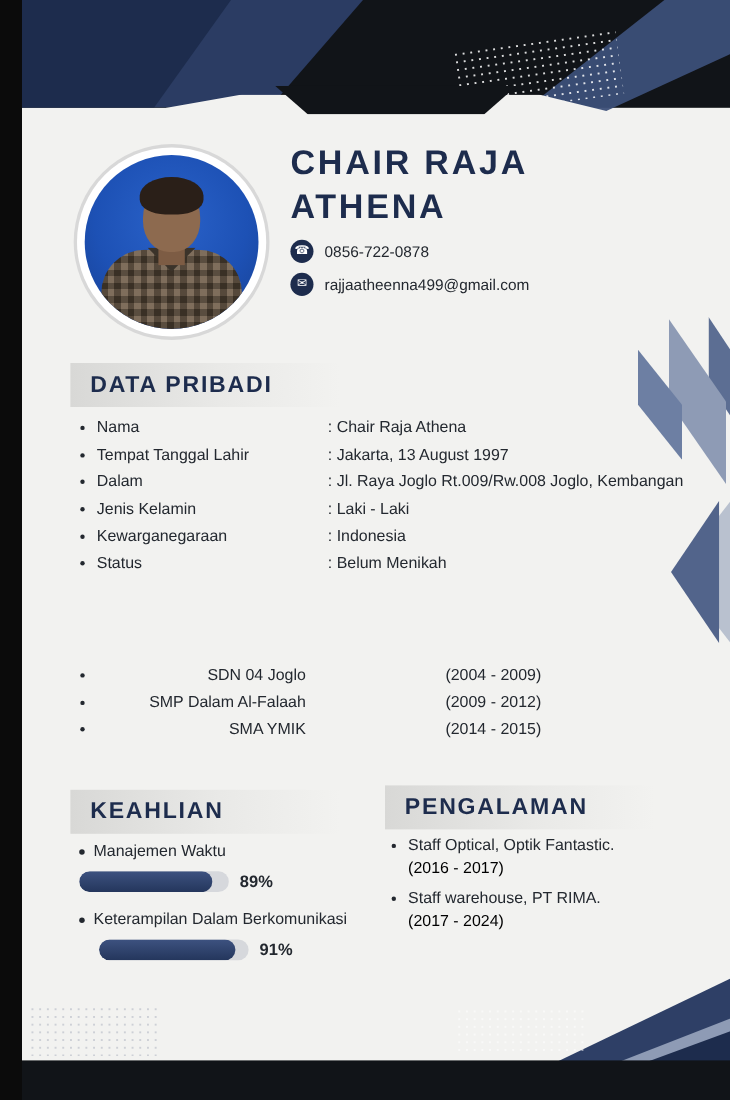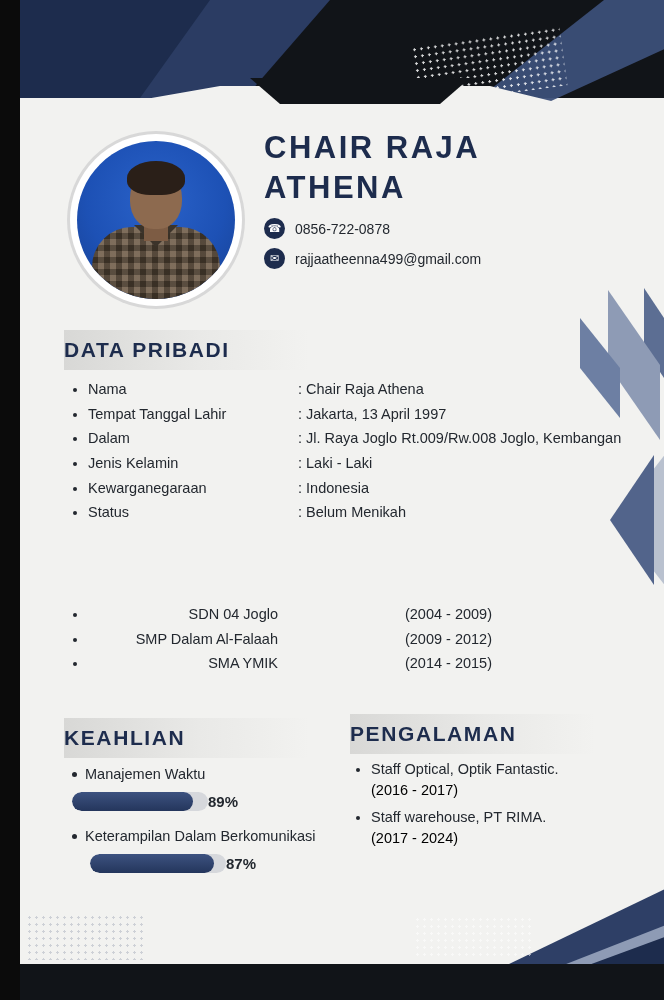--- a/index.html
+++ b/index.html
@@ -202,20 +202,21 @@
     font-size: 11px; line-height: 1;
   }
   .contact-text { font-size: 14px; color: #23282f; }
 
   
   .section-title {
     position: absolute;
     height: 40px;
     background: linear-gradient(90deg, #d8d8d6 0%, #e9e9e7 55%, #f2f2f0 100%);
     display: flex; align-items: center;
+    padding-left: 18px;
     color: #1d2c4d;
     font-size: 21px;
     font-weight: bold;
     letter-spacing: 1.6px;
     box-sizing: border-box;
   }
 
   .ul-clean { margin: 0; padding: 0 0 0 16px; }
   .ul-clean li {
     font-size: 14.5px;
@@ -230,21 +231,21 @@
   }
   .row { display: flex; gap: 32px; }
   .row .k { width: 178px; }
   .row .v { flex: 1; }
 
   .pend-list { position: absolute; left: 52px; top: 605px; width: 420px; text-align: right; }
   .pend-list .row .k { width: 190px; }
 
   .skill-block { position: absolute; left: 52px; top: 765px; width: 260px; }
   .skill-name { font-size: 14.5px; color: #23282f; line-height: 1.3; }
-  .bar-wrap { display: flex; align-items: center; margin-top: 8px; }
+  .bar-wrap { display: flex; align-items: center; gap: 10px; margin-top: 8px; }
   .bar {
     position: relative;
     width: 136px; height: 19px; border-radius: 11px;
     background: #d6d8dc;
     overflow: hidden;
   }
   .bar > span {
     position: absolute; left: 0; top: 0; bottom: 0;
     border-radius: 11px;
     background: linear-gradient(180deg, #3d5280, #24365c);
@@ -323,21 +324,21 @@
     <ul class="ul-clean">
       <li>
         <div class="row">
           <span class="k">Nama</span>
           <span class="v">: Chair Raja Athena</span>
         </div>
       </li>
       <li>
         <div class="row">
           <span class="k">Tempat Tanggal Lahir</span>
-          <span class="v">: Jakarta, 13 April 1997</span>
+          <span class="v">: Jakarta, 13 August 1997</span>
         </div>
       </li>
       <li>
         <div class="row">
           <span class="k">Dalam</span>
           <span class="v">: Jl. Raya Joglo Rt.009/Rw.008 Joglo, Kembangan</span>
         </div>
       </li>
       <li>
         <div class="row">
@@ -399,21 +400,21 @@
     </div>
 
     <div class="bullet-row" style="margin-top:16px;">
       <span class="dot"></span>
       <span class="skill-name">Keterampilan Dalam Berkomunikasi</span>
     </div>
     <div class="bar-wrap" style="margin-left:18px;">
       <div class="bar">
         <span class="fill" style="width: 91%;"></span>
       </div>
-      <span class="bar-val">87%</span>
+      <span class="bar-val">91%</span>
     </div>
   </div>
 
   <div class="section-title" style="left:330px; top:714px; width:245px;">PENGALAMAN</div>
 
   <div class="exp-list">
     <ul class="ul-clean">
       <li>
         <span>Staff Optical, Optik Fantastic.</span>
       </li>

